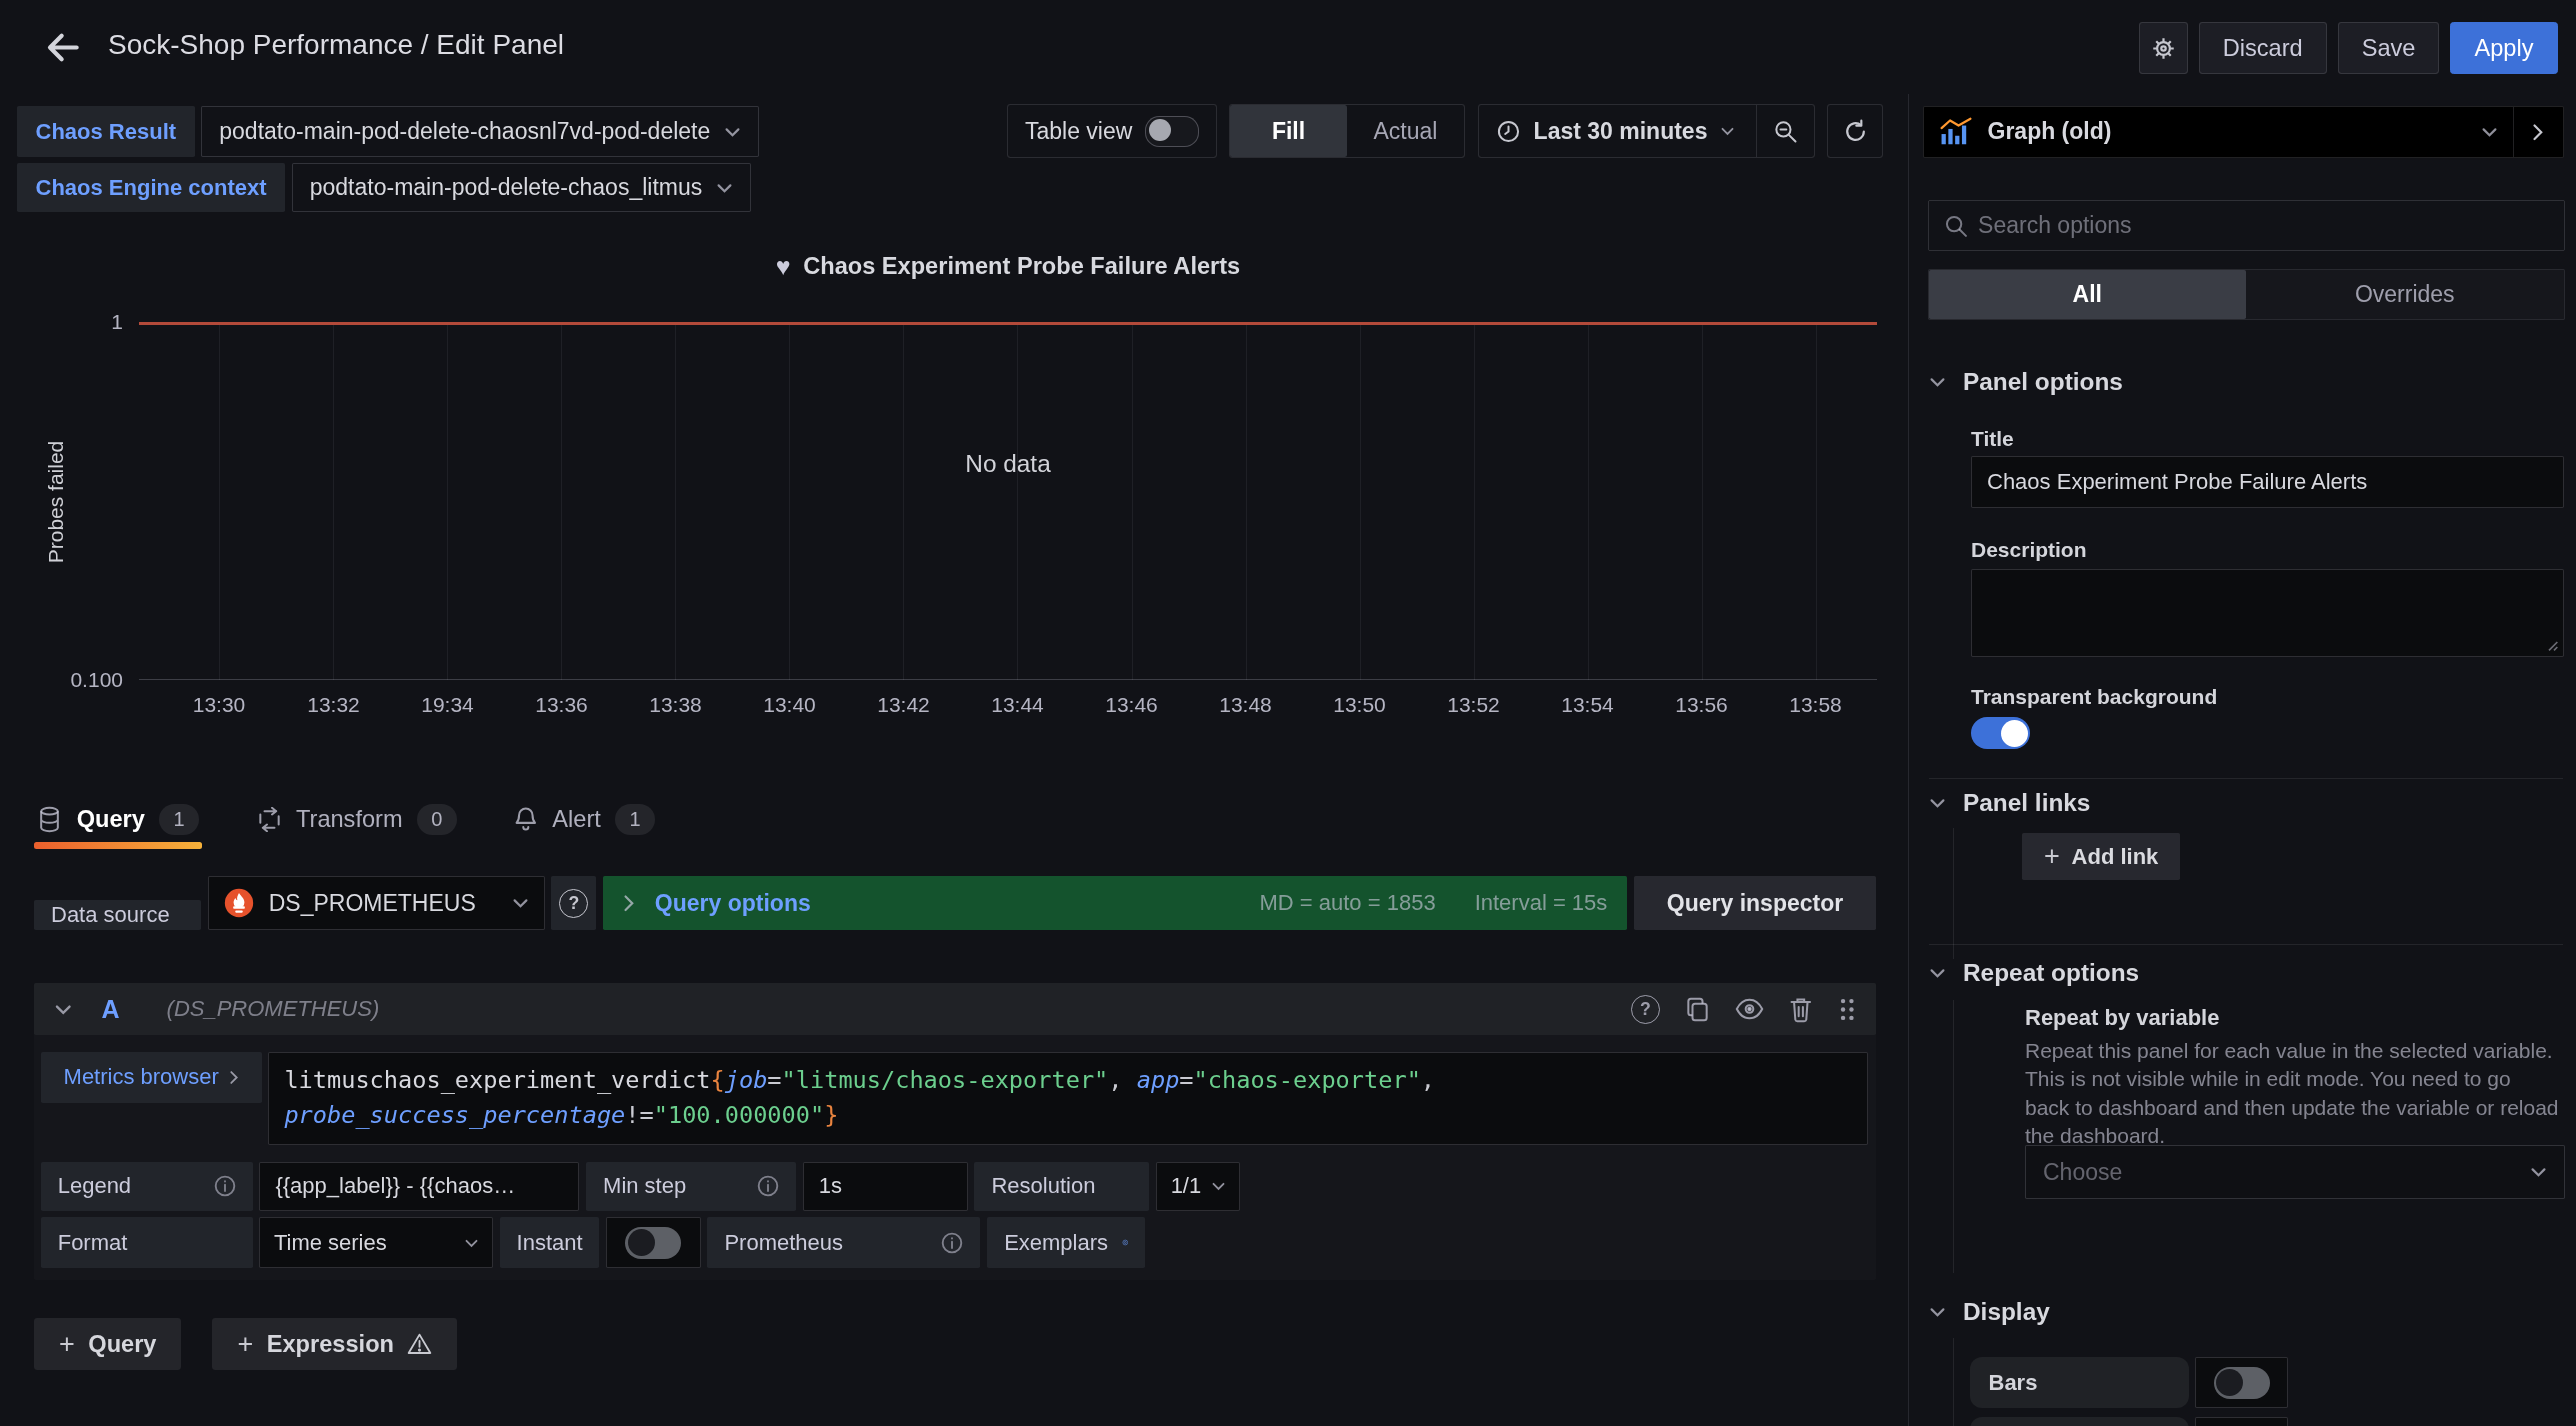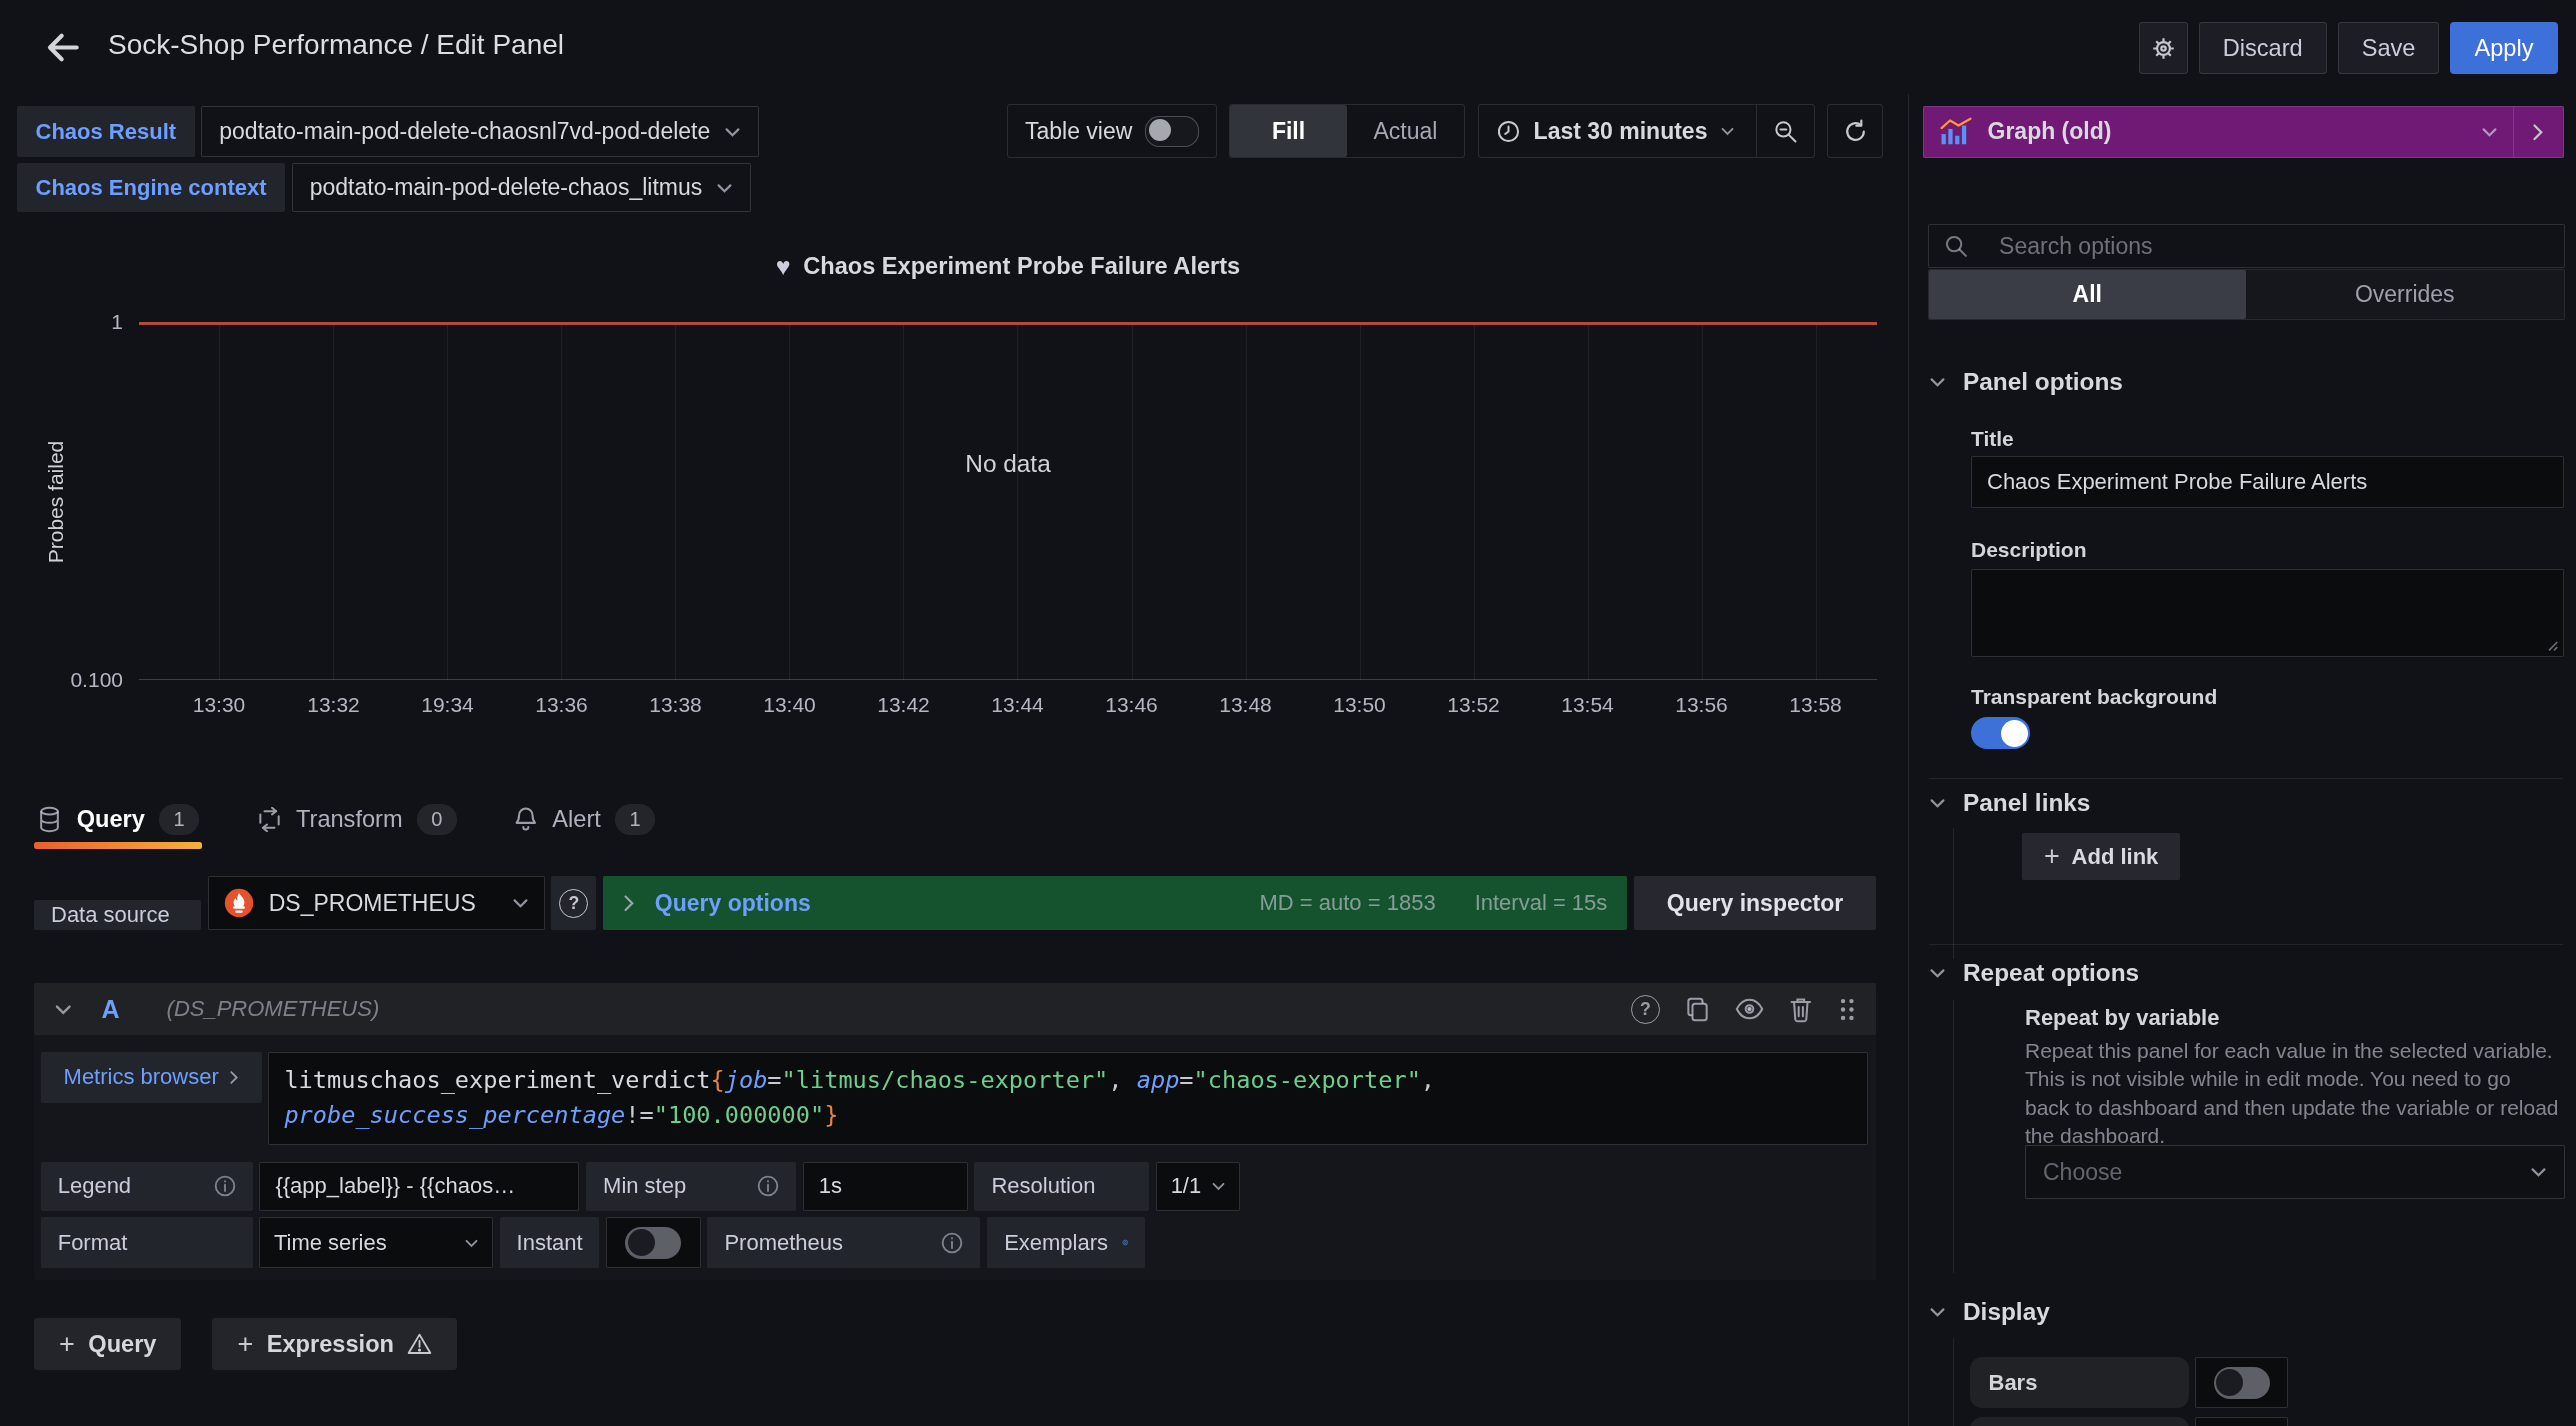--- a/index.html
+++ b/index.html
@@ -132,26 +132,26 @@
   
   .add-btns{position:absolute;left:34px;top:1318px;display:flex;gap:31px;}
   .sec-btn{height:52px;background:rgba(204,204,220,0.1);border:none;border-radius:3.4px;display:flex;align-items:center;gap:13.5px;
            padding:0 25px;font-size:23.6px;font-weight:600;color:#d6d7dd;font-family:inherit;cursor:pointer;}
   .plus{font-size:27px;font-weight:400;color:#c9cad1;line-height:1;}
 
   
   .opt-pane{position:absolute;left:1908px;top:94px;bottom:0;width:668px;box-sizing:border-box;
             border-left:0.8px solid rgba(204,204,220,0.12);background:#111217;overflow:hidden;}
   .viz-select{position:absolute;left:13.5px;top:11.8px;width:641px;height:52px;border:0.8px solid rgba(204,204,220,0.16);
-              border-radius:1.7px;background:#701a75;display:flex;align-items:center;box-sizing:border-box;cursor:pointer;}
+              border-radius:1.7px;background:#000000;display:flex;align-items:center;box-sizing:border-box;cursor:pointer;}
   .viz-main{flex:1;display:flex;align-items:center;gap:15px;padding:0 15px;font-size:23px;font-weight:600;color:#d8d9df;}
   .viz-main .chev{margin-left:auto;}
   .viz-expand{width:49px;align-self:stretch;border-left:0.8px solid rgba(204,204,220,0.16);display:flex;align-items:center;justify-content:center;color:#c6c7cf;cursor:pointer;}
-  .search-wrap{position:absolute;left:18.5px;top:106px;width:637px;height:44px;border:0.8px solid rgba(204,204,220,0.16);border-radius:1.7px;
-               display:flex;align-items:center;gap:30px;padding:0 15px;box-sizing:border-box;color:rgba(204,204,220,0.55);margin-top:24px;}
+  .search-wrap{position:absolute;left:18.5px;top:106px;width:637px;height:51px;border:0.8px solid rgba(204,204,220,0.16);border-radius:1.7px;
+               display:flex;align-items:center;gap:9px;padding:0 15px;box-sizing:border-box;color:rgba(204,204,220,0.55);}
   .search-wrap input{flex:1;background:transparent;border:none;outline:none;color:#d8d9df;font-size:23px;font-family:inherit;}
   .search-wrap input::placeholder{color:rgba(204,204,220,0.5);}
   .opt-tabs{position:absolute;left:18.5px;top:175px;width:637px;height:51px;background:#16171c;border:0.8px solid rgba(204,204,220,0.1);
             border-radius:1.7px;display:flex;box-sizing:border-box;}
   .opt-tab{flex:1;display:flex;align-items:center;justify-content:center;font-size:23px;color:rgba(204,204,220,0.75);cursor:pointer;}
   .opt-tab.active{background:#3a3d45;color:#fff;font-weight:600;border-radius:1.7px;}
   .sect-head{position:absolute;display:flex;align-items:center;gap:17px;font-size:24.4px;font-weight:600;color:#d8d9df;cursor:pointer;}
   .field-label{position:absolute;font-size:21px;font-weight:600;color:#d4d5db;}
   .opt-input{position:absolute;left:62px;width:593px;height:52px;background:#0b0c0e;border:0.8px solid rgba(204,204,220,0.18);
              border-radius:1.7px;color:#d8d9df;font-size:22px;padding:0 15px;box-sizing:border-box;font-family:inherit;outline:none;}

